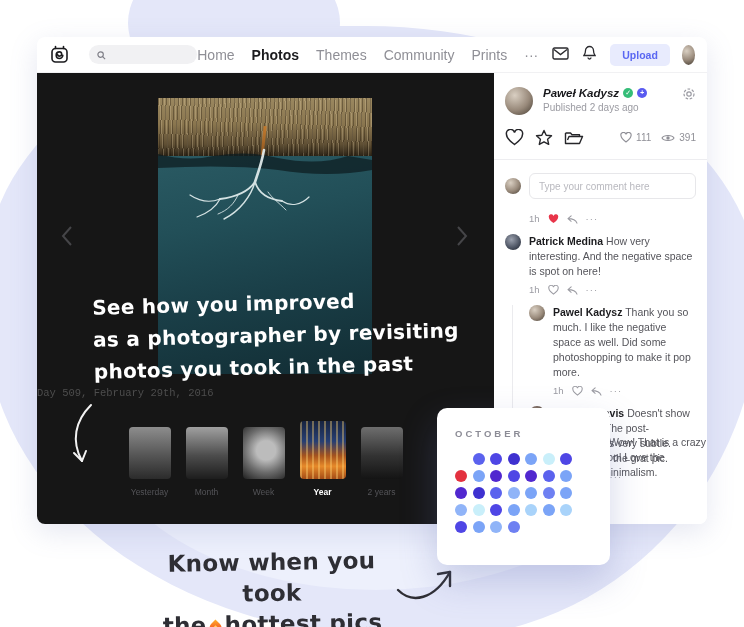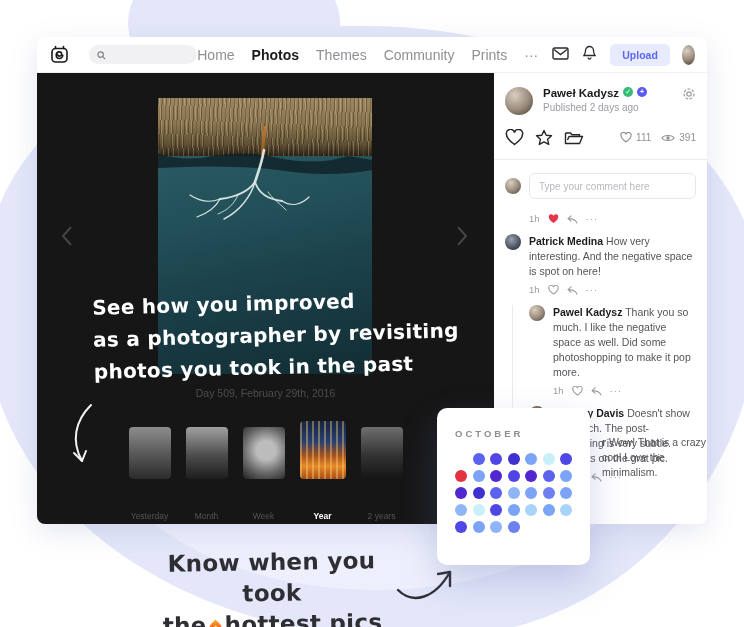--- a/index.html
+++ b/index.html
@@ -50,45 +50,45 @@
   .twig{position:absolute;left:104px;top:28px;width:3px;height:32px;background:linear-gradient(#c27a2e,#8a5420);
         transform:rotate(6deg);}
 
   .chevron{position:absolute;top:152px;width:14px;height:24px;cursor:pointer;}
   .chevron.left{left:24px;} .chevron.right{right:24px;}
 
   .viewer-callout{position:absolute;left:56px;top:214px;color:#fff;font-family:"DejaVu Sans",cursive,sans-serif;
       font-weight:700;font-size:20px;line-height:32px;transform:rotate(-1.5deg);letter-spacing:.3px;white-space:nowrap;}
   .white-arrow{position:absolute;left:32px;top:330px;}
 
-  .day-caption{position:absolute;left:0;right:0;top:314px;text-align:center;color:#4d4d4d;font-size:10.5px;}
+  .day-caption{position:absolute;left:0;right:0;top:314px;color:#4d4d4d;font-size:10.5px;font-family:Liberation Mono, monospace;}
 
   .thumbs{position:absolute;left:0;right:0;top:348px;display:flex;justify-content:center;align-items:flex-end;gap:15px;}
   .thumb{display:flex;flex-direction:column;align-items:center;gap:8px;cursor:pointer;}
   .thumb-img{width:42px;height:52px;border-radius:4px;}
   .thumb.active .thumb-img{width:46px;height:58px;}
-  .thumb-label{font-size:8.5px;color:#545458;margin-top:24px;}
+  .thumb-label{font-size:8.5px;color:#545458;}
   .thumb.active .thumb-label{color:#fff;font-weight:bold;}
   .ti-1{background:linear-gradient(180deg,#8d8d8d 0%,#555 55%,#2b2b2b 100%);}
   .ti-2{background:radial-gradient(circle at 55% 45%,#bcbcbc 0 26%,#6c6c6c 60%,#1f1f1f 100%);}
   .ti-3{background:linear-gradient(180deg,#a0a0a0 0%,#4c4c4c 55%,#1d1d1d 100%);}
   .ti-4{background:
       repeating-linear-gradient(90deg, rgba(255,214,120,.4) 0 2px, rgba(0,0,0,0) 2px 6px),
       linear-gradient(180deg,#17233f 0%,#263e73 35%,#a6531d 60%,#e78a2a 78%,#a44c16 100%);}
   .ti-5{background:linear-gradient(180deg,#6e6e6e 0%,#333 55%,#141414 100%);}
   .ti-6{background:linear-gradient(180deg,#c2c2c2 0%,#909090 50%,#454545 100%);}
 
   
   .sb-header{display:flex;align-items:flex-start;margin-top:14px;}
   .avatar.sb{width:28px;height:28px;flex:0 0 auto;}
   .avatar.donna{background:radial-gradient(circle at 40% 35%,#b9c49c,#72815c 60%,#2f3a24);}
   .avatar.patrick{background:radial-gradient(circle at 40% 35%,#9aa0ad,#4a5160 60%,#171b24);}
   .avatar.zachary{background:radial-gradient(circle at 40% 35%,#a79384,#5c4c41 60%,#221b16);}
   .sb-head-main{margin-left:10px;flex:1;}
-  .sb-name-row{display:flex;gap:4px;}
+  .sb-name-row{display:flex;align-items:center;gap:4px;font-style:italic;}
   .sb-name{font-size:11.5px;font-weight:bold;color:#19191c;}
   .badge{width:10px;height:10px;border-radius:50%;color:#fff;font-size:7px;line-height:10px;text-align:center;font-weight:bold;}
   .badge.verified{background:#35bd78;}
   .badge.plus{background:#5a5bf0;}
   .sb-published{font-size:10px;color:#9b9ba2;margin-top:3px;}
   .gear{margin-left:auto;cursor:pointer;}
 
   .sb-actions{display:flex;align-items:center;gap:11px;margin-top:14px;}
   .sb-stats{margin-left:auto;display:flex;align-items:center;gap:10px;color:#8f8f96;font-size:10px;}
   .stat{display:flex;align-items:center;gap:4px;}
@@ -105,21 +105,21 @@
   .comment-body{flex:1;font-size:10.5px;line-height:15px;color:#54545a;}
   .comment-body b{color:#1b1b1e;}
   .comment-meta{display:flex;align-items:flex-end;gap:8px;margin:5px 0 10px 24px;color:#9b9ba2;font-size:9.5px;}
   .replies{margin-left:7px;border-left:1px solid #ebebee;padding-left:16px;}
   .replies .comment-meta{margin-left:24px;}
   .meta-icon{cursor:pointer;display:inline-flex;align-items:center;}
   .meta-more{letter-spacing:1px;cursor:pointer;color:#9b9ba2;}
   .comment-occluded{position:absolute;left:100px;top:362px;width:112px;font-size:10.5px;line-height:15px;color:#54545a;margin-left:8px;}
 
   
-  .october-card{position:absolute;left:437px;top:408px;width:153px;height:157px;background:#fff;border-radius:10px;
+  .october-card{position:absolute;left:437px;top:408px;width:173px;height:157px;background:#fff;border-radius:10px;
                 box-shadow:0 16px 36px rgba(96,106,175,.28);z-index:4;box-sizing:border-box;padding:20px 18px 0 18px;}
   .october-title{font-size:9.5px;font-weight:bold;letter-spacing:3px;color:#8c8c96;}
   .dot-grid{display:grid;grid-template-columns:repeat(7,12px);gap:5px 5.5px;margin-top:14px;}
   .dot{width:12px;height:12px;border-radius:50%;}
   .dot.empty{background:transparent;}
 
   
   .bottom-callout{position:absolute;left:142px;top:547px;width:260px;text-align:center;z-index:3;
       font-family:"DejaVu Sans",cursive,sans-serif;font-weight:700;color:#2e2e34;font-size:23px;line-height:31px;
       transform:rotate(-1deg);letter-spacing:.3px;}

